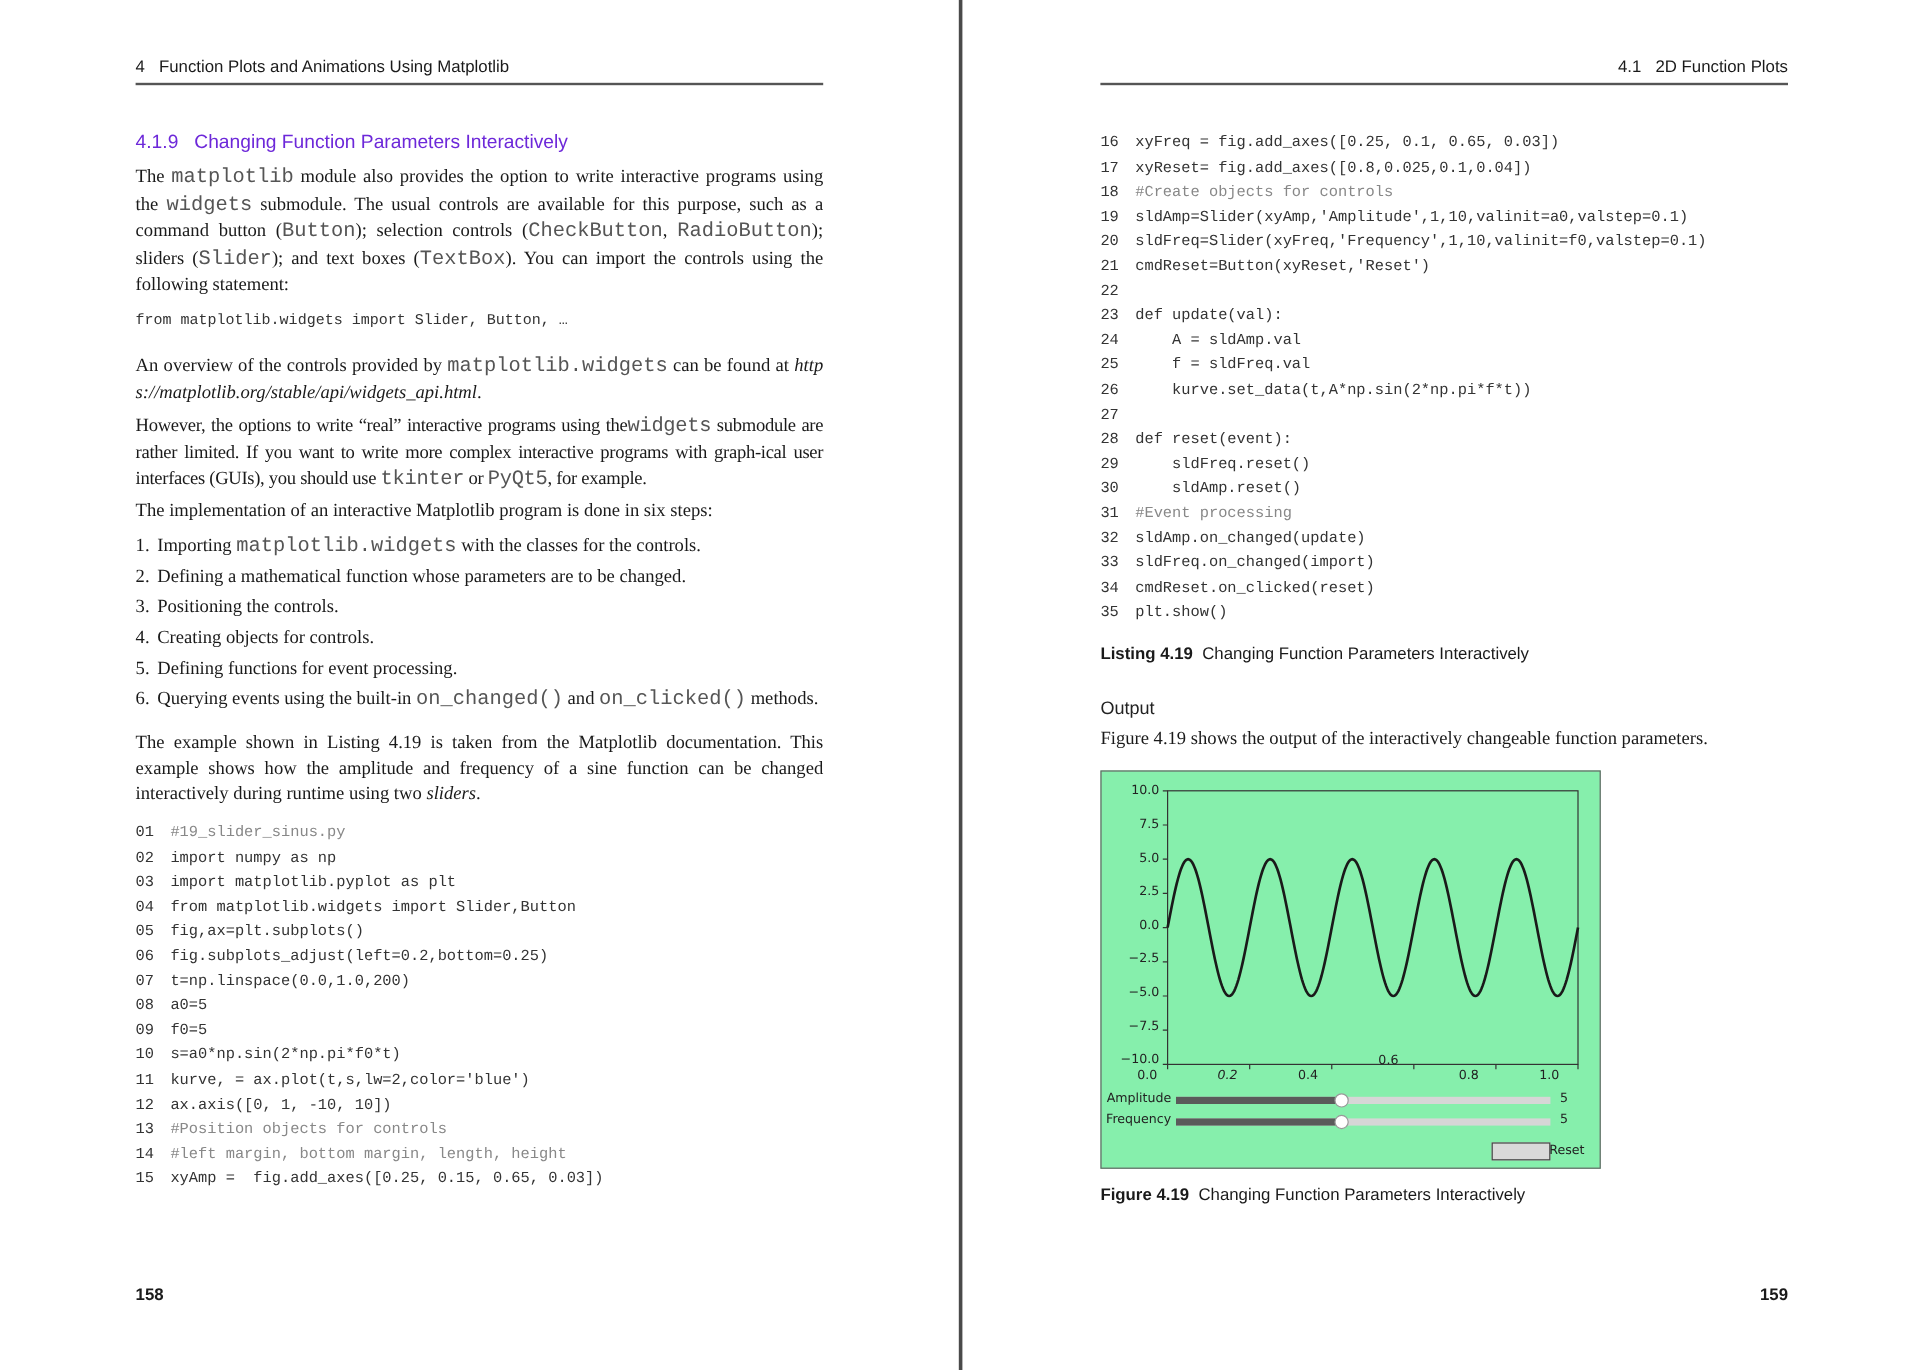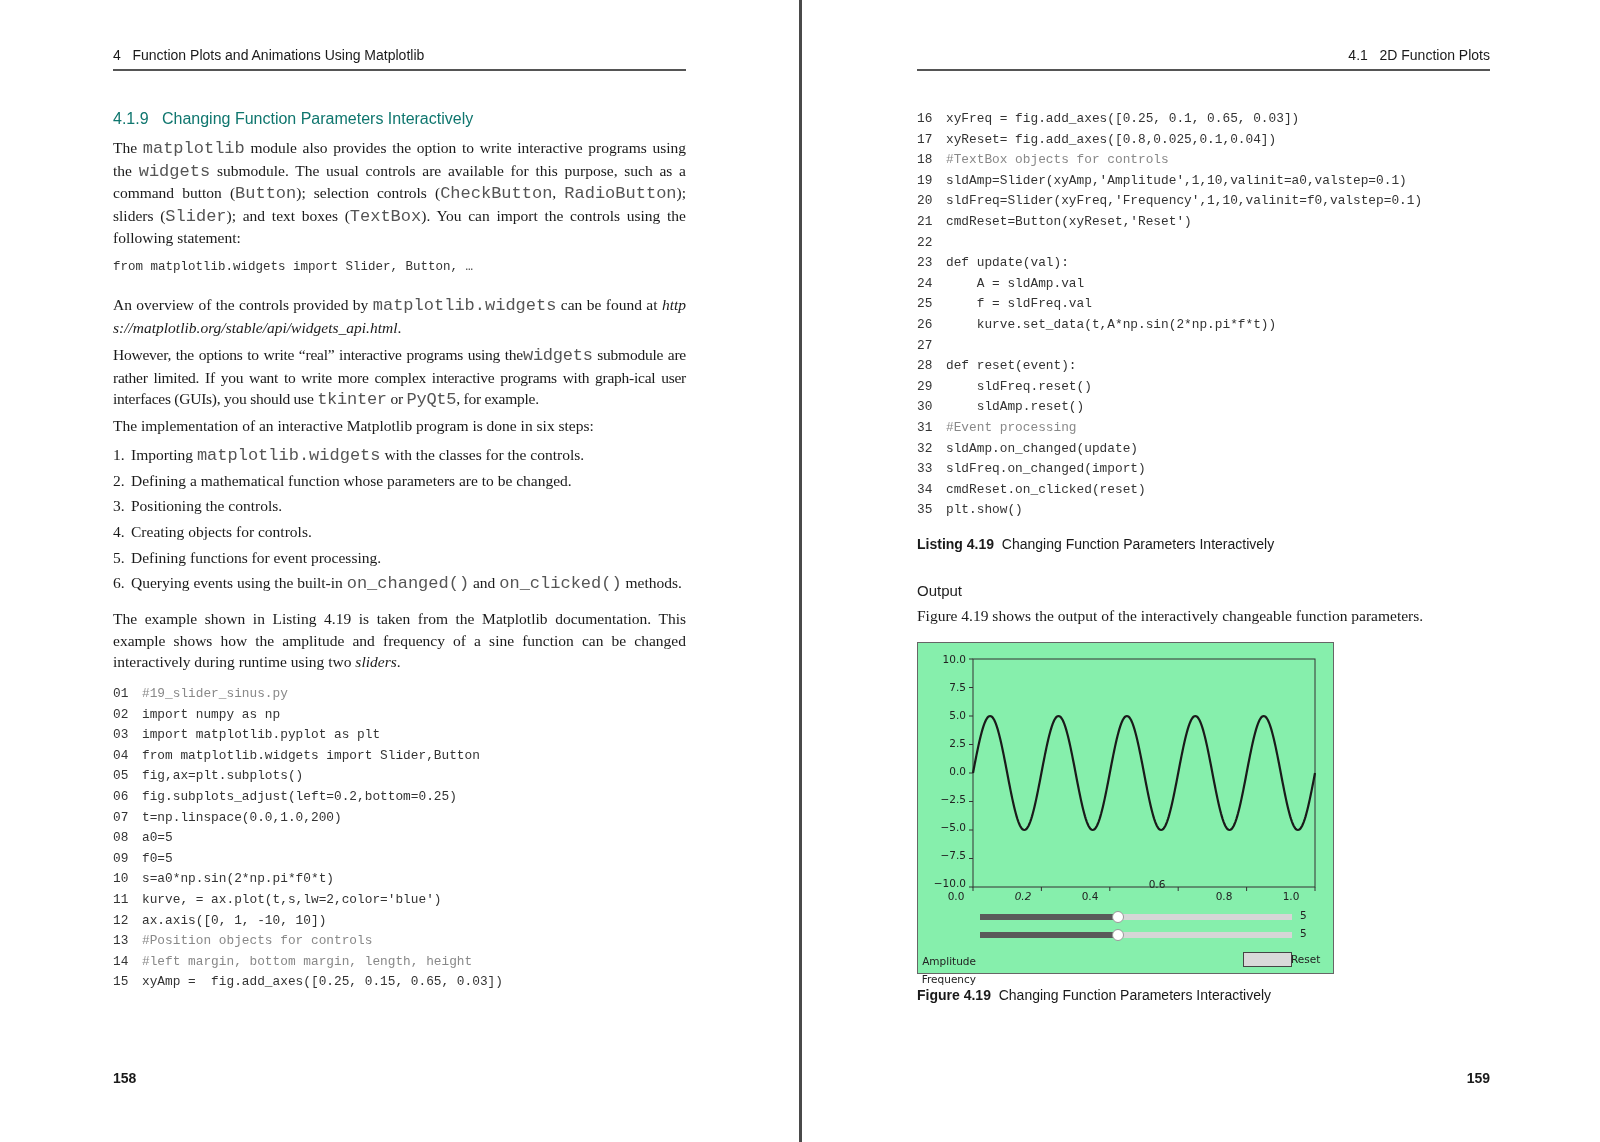--- a/index.html
+++ b/index.html
@@ -12,21 +12,21 @@
   .spine { position: absolute; left: 799px; top: 0; width: 3px; height: 1142px; background: #4a4a4a; }
 
   .running-head {
     position: absolute; top: 47px; font-family: "Liberation Sans", sans-serif; font-size: 14px; color: #1a1a1a;
     white-space: pre;
   }
   .head-rule { position: absolute; top: 69px; height: 2px; background: #555; }
   .folio { position: absolute; top: 1070px; font-family: "Liberation Sans", sans-serif; font-weight: bold; font-size: 14px; }
 
   h3.section {
-    margin: 0; font-family: "Liberation Sans", sans-serif; font-weight: normal; font-size: 16px; color: #0f766e;
+    margin: 0; font-family: "Liberation Sans", sans-serif; font-weight: normal; font-size: 16px; color: #6d28d9;
     position: absolute; top: 110px; left: 113px; white-space: pre;
   }
   .para {
     position: absolute; font-size: 15.5px; line-height: 21.5px; text-align: justify; margin: 0;
   }
   code, .mono { font-family: "Liberation Mono", monospace; font-size: 17px; color: #555; }
   .stmt { position: absolute; font-family: "Liberation Mono", monospace; font-size: 12.5px; color: #333; white-space: pre; }
 
   ol.steps { position: absolute; margin: 0; padding: 0; list-style: none; font-size: 15.5px; }
   ol.steps li { height: 25.7px; line-height: 21px; white-space: nowrap; }
@@ -39,21 +39,21 @@
 
   .caption { position: absolute; font-family: "Liberation Sans", sans-serif; font-size: 14px; white-space: pre; }
   .caption b { font-weight: bold; }
   .subhead { position: absolute; font-family: "Liberation Sans", sans-serif; font-size: 15px; color: #222; }
 
   
   .figure-frame { position: absolute; left: 914px; top: 642px; width: 417px; height: 332px; border: 1px solid #666; box-sizing: border-box; background: #86efac; }
   .fig-svg { position: absolute; left: 0; top: 0; }
   .ytick { position: absolute; font-family: "DejaVu Sans", sans-serif; font-size: 10.5px; color: #222; text-align: right; width: 40px; }
   .xtick { position: absolute; font-family: "DejaVu Sans", sans-serif; font-size: 10.5px; color: #222; width: 30px; text-align: center; }
-  .slider-label { position: absolute; font-family: "DejaVu Sans", sans-serif; font-size: 10.5px; color: #222; text-align: right; width: 70px; margin-top: 46px; }
+  .slider-label { position: absolute; font-family: "DejaVu Sans", sans-serif; font-size: 10.5px; color: #222; text-align: right; width: 70px; }
   .slider-track { position: absolute; height: 6px; background: #d6d6d6; }
   .slider-fill { position: absolute; left: 0; top: 0; height: 6px; background: #5a5a5a; }
   .slider-knob { position: absolute; width: 12px; height: 12px; border-radius: 50%; background: #fff; border: 1px solid #999; box-sizing: border-box; top: -3px; }
   .slider-value { position: absolute; font-family: "DejaVu Sans", sans-serif; font-size: 10.5px; color: #222; }
   .reset-btn {
     position: absolute; width: 48px; height: 15px; background: #d9d9d9; border: 1px solid #444; box-sizing: border-box;
     font-family: "DejaVu Sans", sans-serif; font-size: 10.5px; text-align: center; line-height: 13px; color: #222; padding: 0;
   }
 </style>
 </head>
@@ -109,21 +109,21 @@
 
 <div class="spine"></div>
 
 <div class="page-right-abs">
   <div class="running-head" style="right:110px; text-align:right;">4.1   2D Function Plots</div>
   <div class="head-rule" style="left:917px; width:573px;"></div>
 
   <div class="code" style="left:917px; top:109px;" id="code-right">
       <div class="ln"><span class="no">16</span><span>xyFreq = fig.add_axes([0.25, 0.1, 0.65, 0.03])</span></div>
       <div class="ln"><span class="no">17</span><span>xyReset= fig.add_axes([0.8,0.025,0.1,0.04])</span></div>
-      <div class="ln"><span class="no">18</span><span class="c">#TextBox objects for controls</span></div>
+      <div class="ln"><span class="no">18</span><span class="c">#Create objects for controls</span></div>
       <div class="ln"><span class="no">19</span><span>sldAmp=Slider(xyAmp,'Amplitude',1,10,valinit=a0,valstep=0.1)</span></div>
       <div class="ln"><span class="no">20</span><span>sldFreq=Slider(xyFreq,'Frequency',1,10,valinit=f0,valstep=0.1)</span></div>
       <div class="ln"><span class="no">21</span><span>cmdReset=Button(xyReset,'Reset')</span></div>
       <div class="ln"><span class="no">22</span><span></span></div>
       <div class="ln"><span class="no">23</span><span>def update(val):</span></div>
       <div class="ln"><span class="no">24</span><span>    A = sldAmp.val</span></div>
       <div class="ln"><span class="no">25</span><span>    f = sldFreq.val</span></div>
       <div class="ln"><span class="no">26</span><span>    kurve.set_data(t,A*np.sin(2*np.pi*f*t))</span></div>
       <div class="ln"><span class="no">27</span><span></span></div>
       <div class="ln"><span class="no">28</span><span>def reset(event):</span></div>

